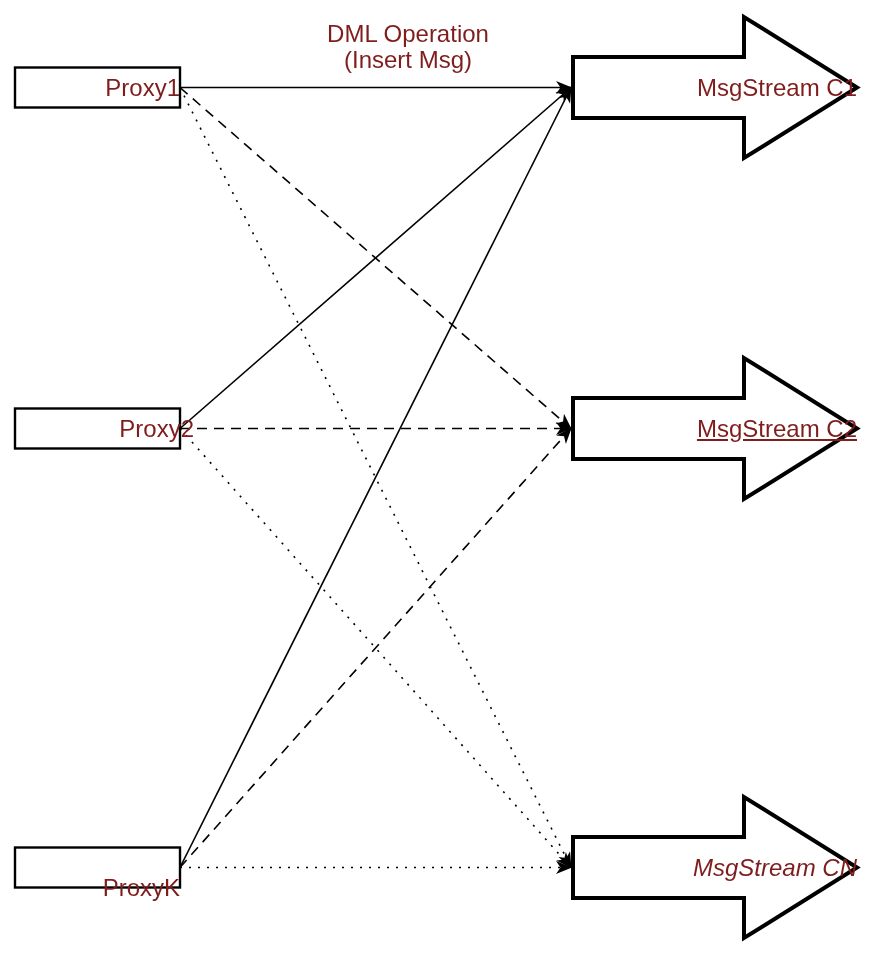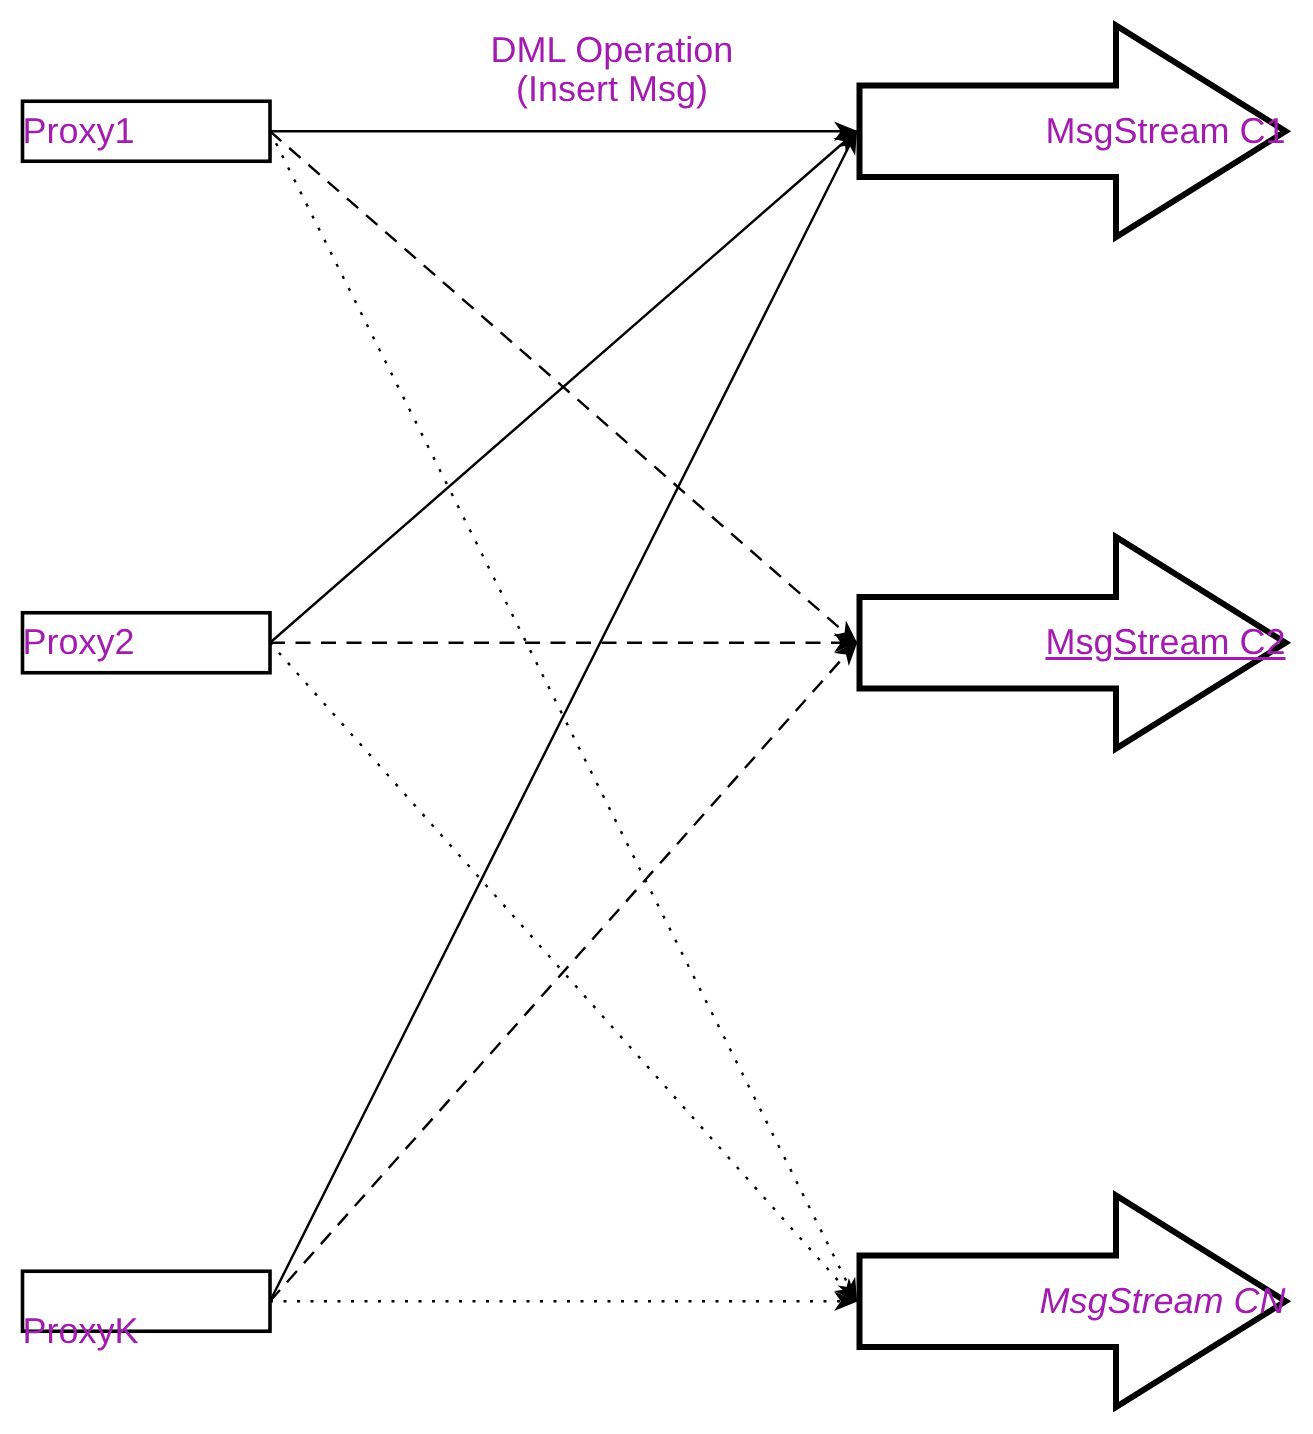--- a/index.html
+++ b/index.html
@@ -6,21 +6,21 @@
     margin: 0;
     padding: 0;
     background: #ffffff;
   }
   .stage {
     position: relative;
     width: 875px;
     height: 956px;
     background: #ffffff;
     font-family: "Liberation Sans", sans-serif;
-    color: #a21caf;
+    color: #7f1d1d;
     overflow: hidden;
   }
   .stage svg {
     position: absolute;
     left: 0;
     top: 0;
   }
   .diagram-title {
     position: absolute;
     left: 258px;
@@ -30,26 +30,26 @@
     font-size: 24px;
     line-height: 26px;
     white-space: nowrap;
   }
   .proxy-label {
     position: absolute;
     left: 15px;
     width: 165px;
     height: 40px;
     line-height: 40px;
-    text-align: left;
+    text-align: right;
     font-size: 24px;
     white-space: nowrap;
   }
   #lbl-proxy1 { top: 68px; }
-  #lbl-proxy2 { top: 409px; }
+  #lbl-proxy2 { top: 409px; padding-left: 14px; }
   #lbl-proxyk { top: 868px; }
   .stream-label {
     position: absolute;
     left: 573px;
     width: 284px;
     line-height: 28px;
     text-align: right;
     font-size: 24px;
     white-space: nowrap;
   }

